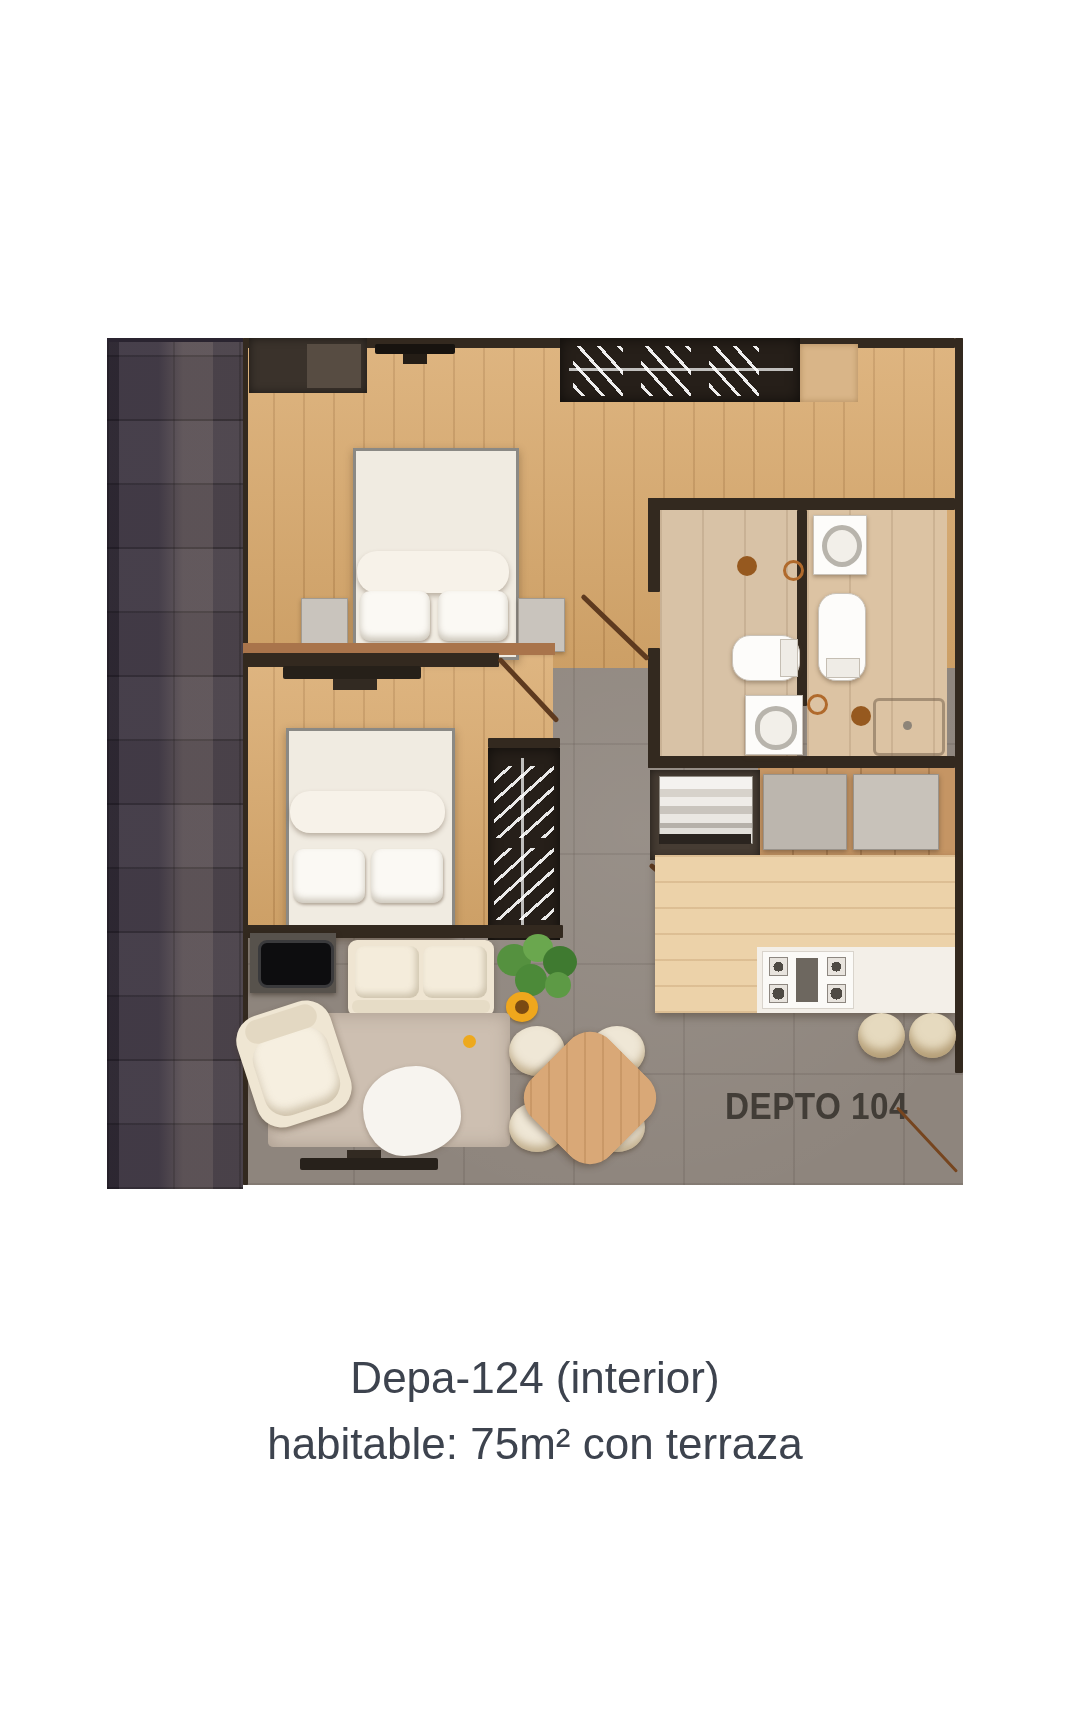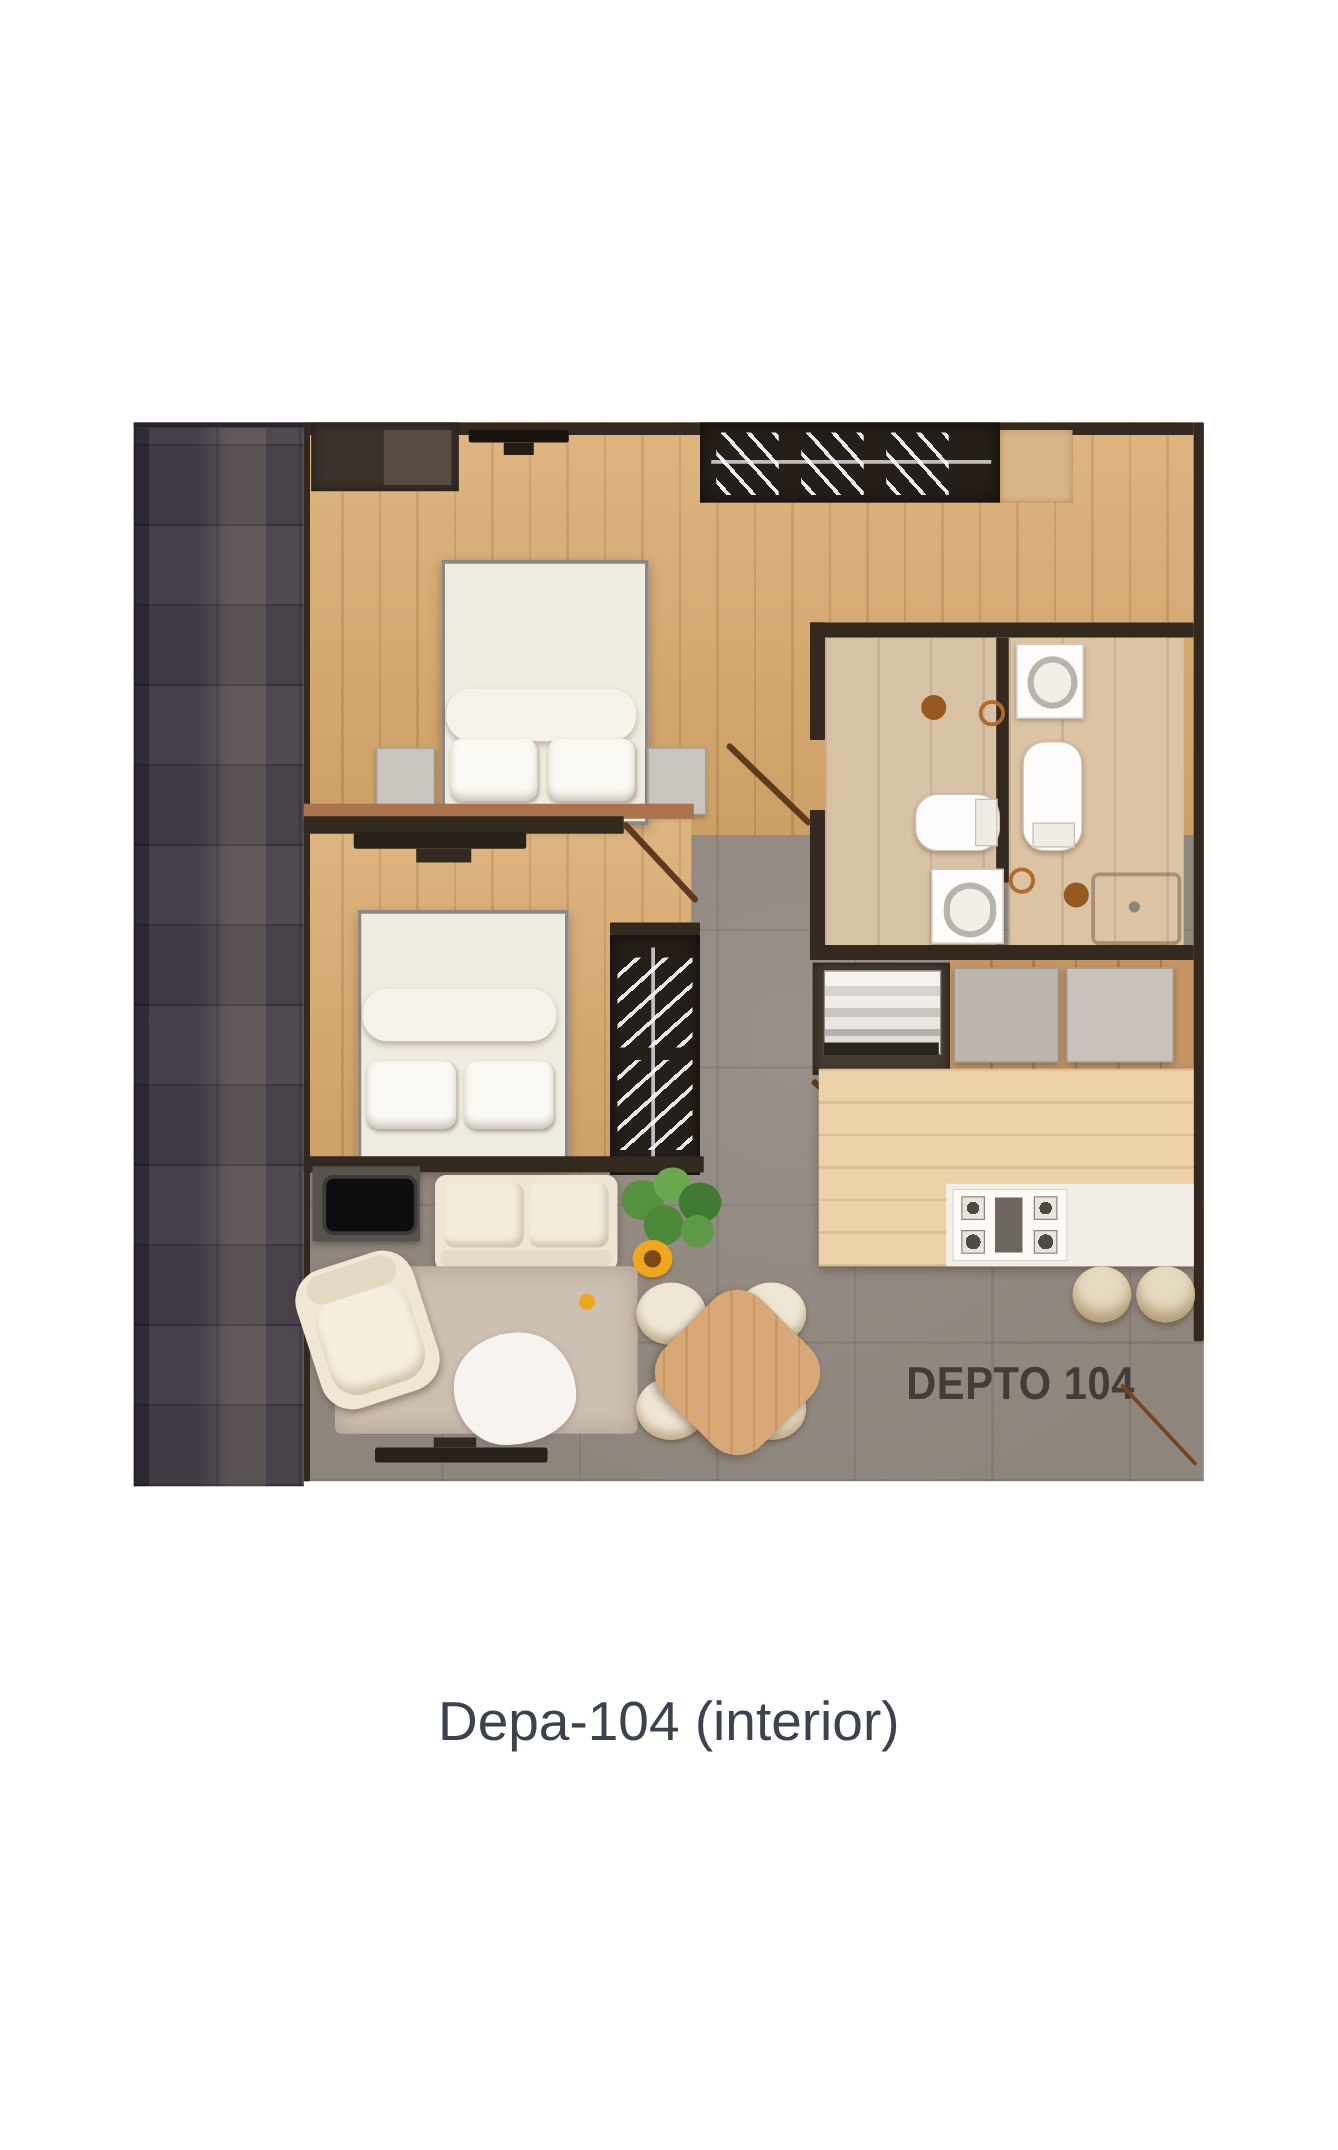--- a/index.html
+++ b/index.html
@@ -198,16 +198,17 @@
 
     <div class="abs chair" style="left:402px;top:688px;width:56px;height:50px;"></div>
     <div class="abs chair" style="left:482px;top:688px;width:56px;height:50px;"></div>
     <div class="abs chair" style="left:402px;top:764px;width:56px;height:50px;"></div>
     <div class="abs chair" style="left:482px;top:764px;width:56px;height:50px;"></div>
     <div class="abs" style="left:428px;top:705px;width:110px;height:110px;background:#d9a877;border-radius:28px;transform:rotate(45deg);box-shadow:0 3px 7px rgba(70,50,30,.45);background-image:repeating-linear-gradient(45deg, rgba(140,90,40,.2) 0 2px, transparent 2px 18px);"></div>
 
   </div>
 
   <div class="caption">
-    <div>Depa-104 (interior)</div>
+    <div>Depa-124 (interior)</div>
+    <div>habitable: 75m² con terraza</div>
   </div>
 
 </div>
 
 </body></html>

